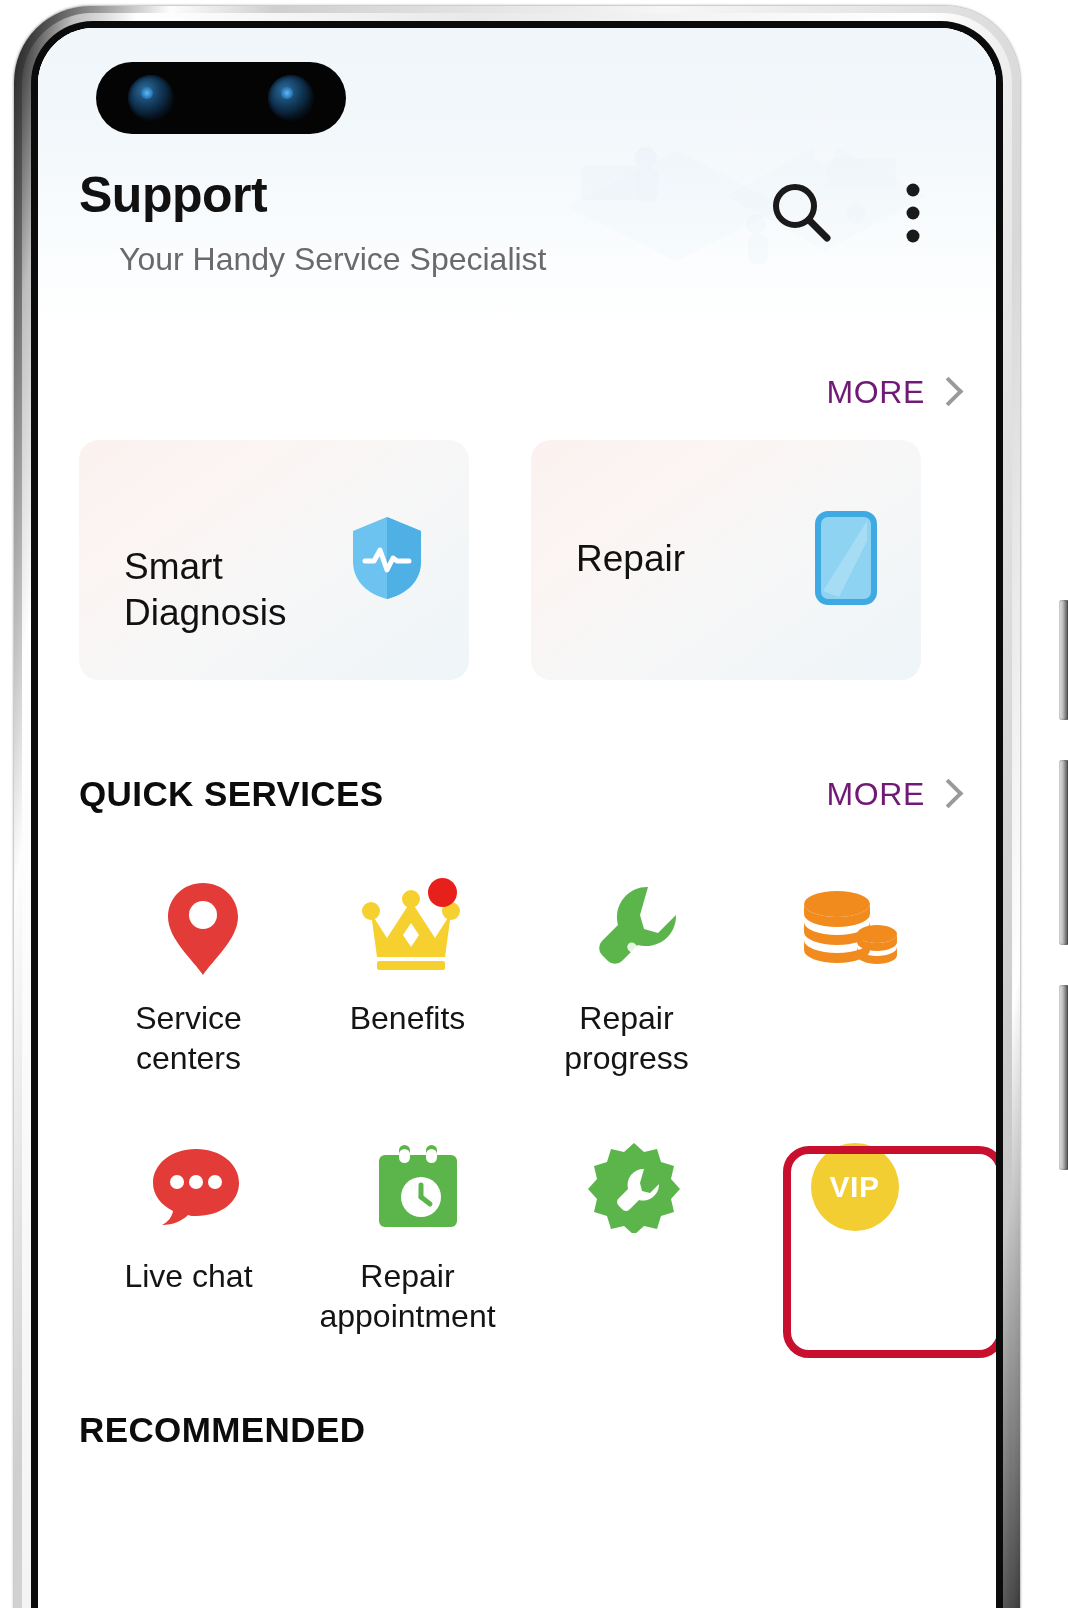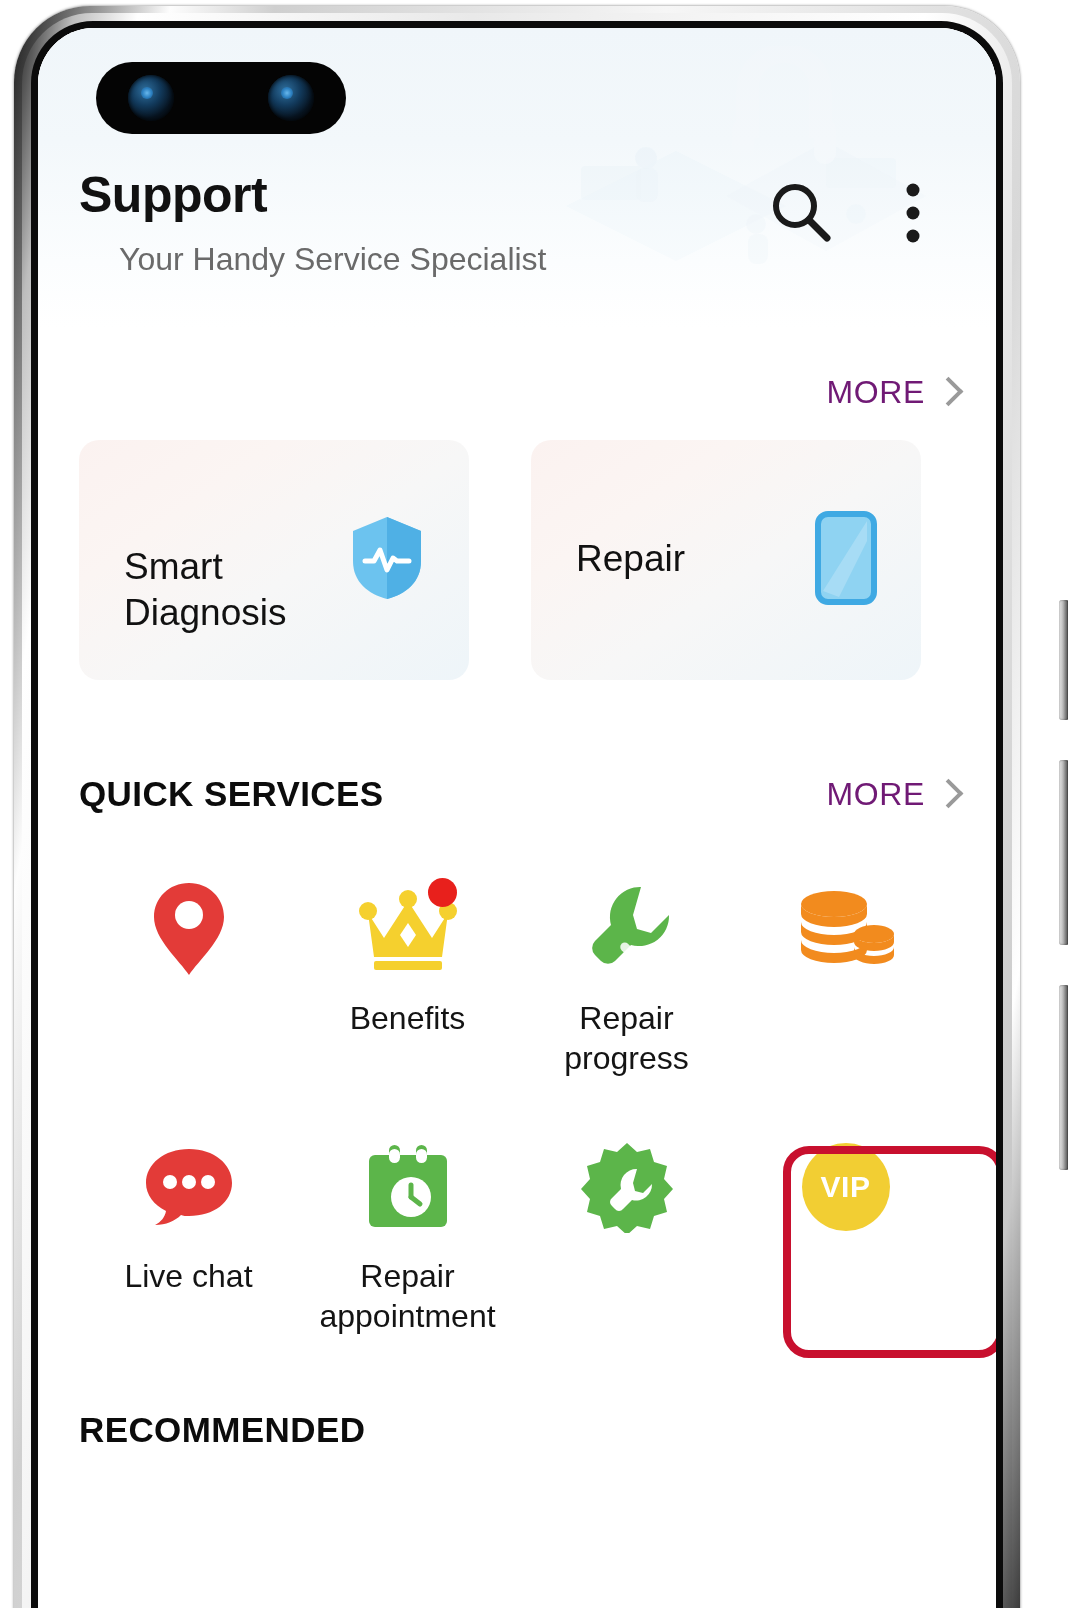--- a/index.html
+++ b/index.html
@@ -150,21 +150,21 @@
   .qs-grid{
     position:absolute;left:41px;top:840px;width:876px;
   }
   .qs-item{
     position:absolute;width:219px;height:230px;
     display:flex;flex-direction:column;align-items:center;
     cursor:pointer;
   }
   .qs-icon{
     position:relative;width:106px;height:106px;margin-top:8px;
-    display:flex;align-items:center;justify-content:center;
+    display:flex;align-items:center;justify-content:flex-end;
   }
   .qs-label{
     margin-top:16px;width:215px;text-align:center;
     font-size:32px;color:#141414;line-height:40px;
   }
 
   .badge-dot{
     position:absolute;right:4px;top:2px;width:29px;height:29px;border-radius:50%;
     background:#e8201c;
   }
@@ -286,20 +286,24 @@
 
       <div class="qs-grid">
 
         <div class="qs-item" style="left:0px;top:0px">
           <div class="qs-icon">
             <svg width="78" height="100" viewBox="0 0 78 100">
               <path d="M39 4 C19 4 4 19 4 38 C4 60 30 82 39 96 C48 82 74 60 74 38 C74 19 59 4 39 4 Z" fill="#e33b38"></path>
               <circle cx="39" cy="36" r="14" fill="#ffffff"></circle>
             </svg>
           </div>
+          <div class="qs-label">
+            <span>Service</span><br>
+            <span>centers</span>
+          </div>
         </div>
 
         <div class="qs-item" style="left:219px;top:0px">
           <div class="qs-icon">
             <svg width="100" height="92" viewBox="0 0 100 92">
               <path d="M10 30 L26 55 L50 18 L74 55 L90 30 L84 74 H16 Z" fill="#f5d02e"></path>
               <rect x="16" y="78" width="68" height="9" rx="2" fill="#f5d02e"></rect>
               <circle cx="10" cy="28" r="9" fill="#f5d02e"></circle>
               <circle cx="90" cy="28" r="9" fill="#f5d02e"></circle>
               <circle cx="50" cy="16" r="9" fill="#f5d02e"></circle>

